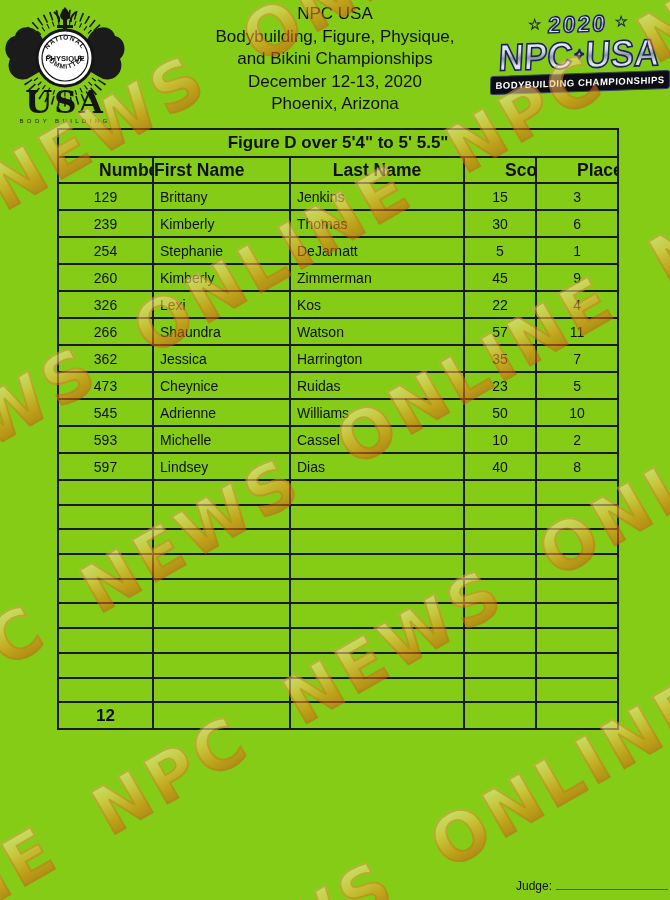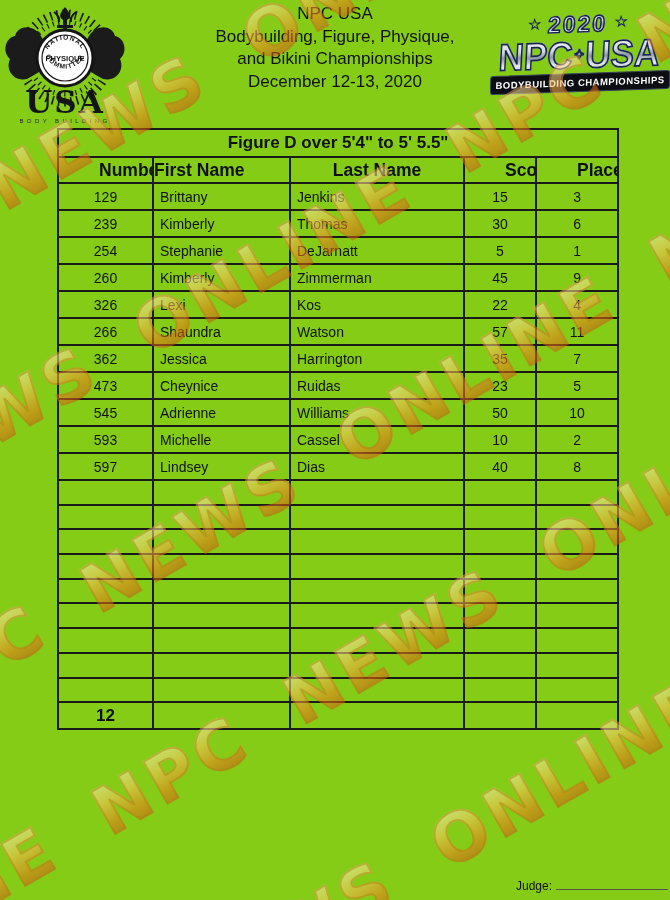--- a/index.html
+++ b/index.html
@@ -65,20 +65,21 @@
 </head>
 <body>
 
 <div class="page">
 
   <div class="header">
     <div>NPC USA</div>
     <div>Bodybuilding, Figure, Physique,</div>
     <div>and Bikini Championships</div>
     <div>December 12-13, 2020</div>
+    <div>Phoenix, Arizona</div>
   </div>
 
   <div class="logo-left">
     <svg width="126" height="120" viewBox="0 0 126 120">
 
       <circle cx="63" cy="52" r="44" fill="none" stroke="#1a1a1a" stroke-width="9" stroke-dasharray="1.6,4.6"></circle>
       <circle cx="63" cy="52" r="36" fill="none" stroke="#1a1a1a" stroke-width="5" stroke-dasharray="1.2,4.4"></circle>
 
       <g>
         <rect x="61" y="13" width="4" height="28" fill="#161616"></rect>

